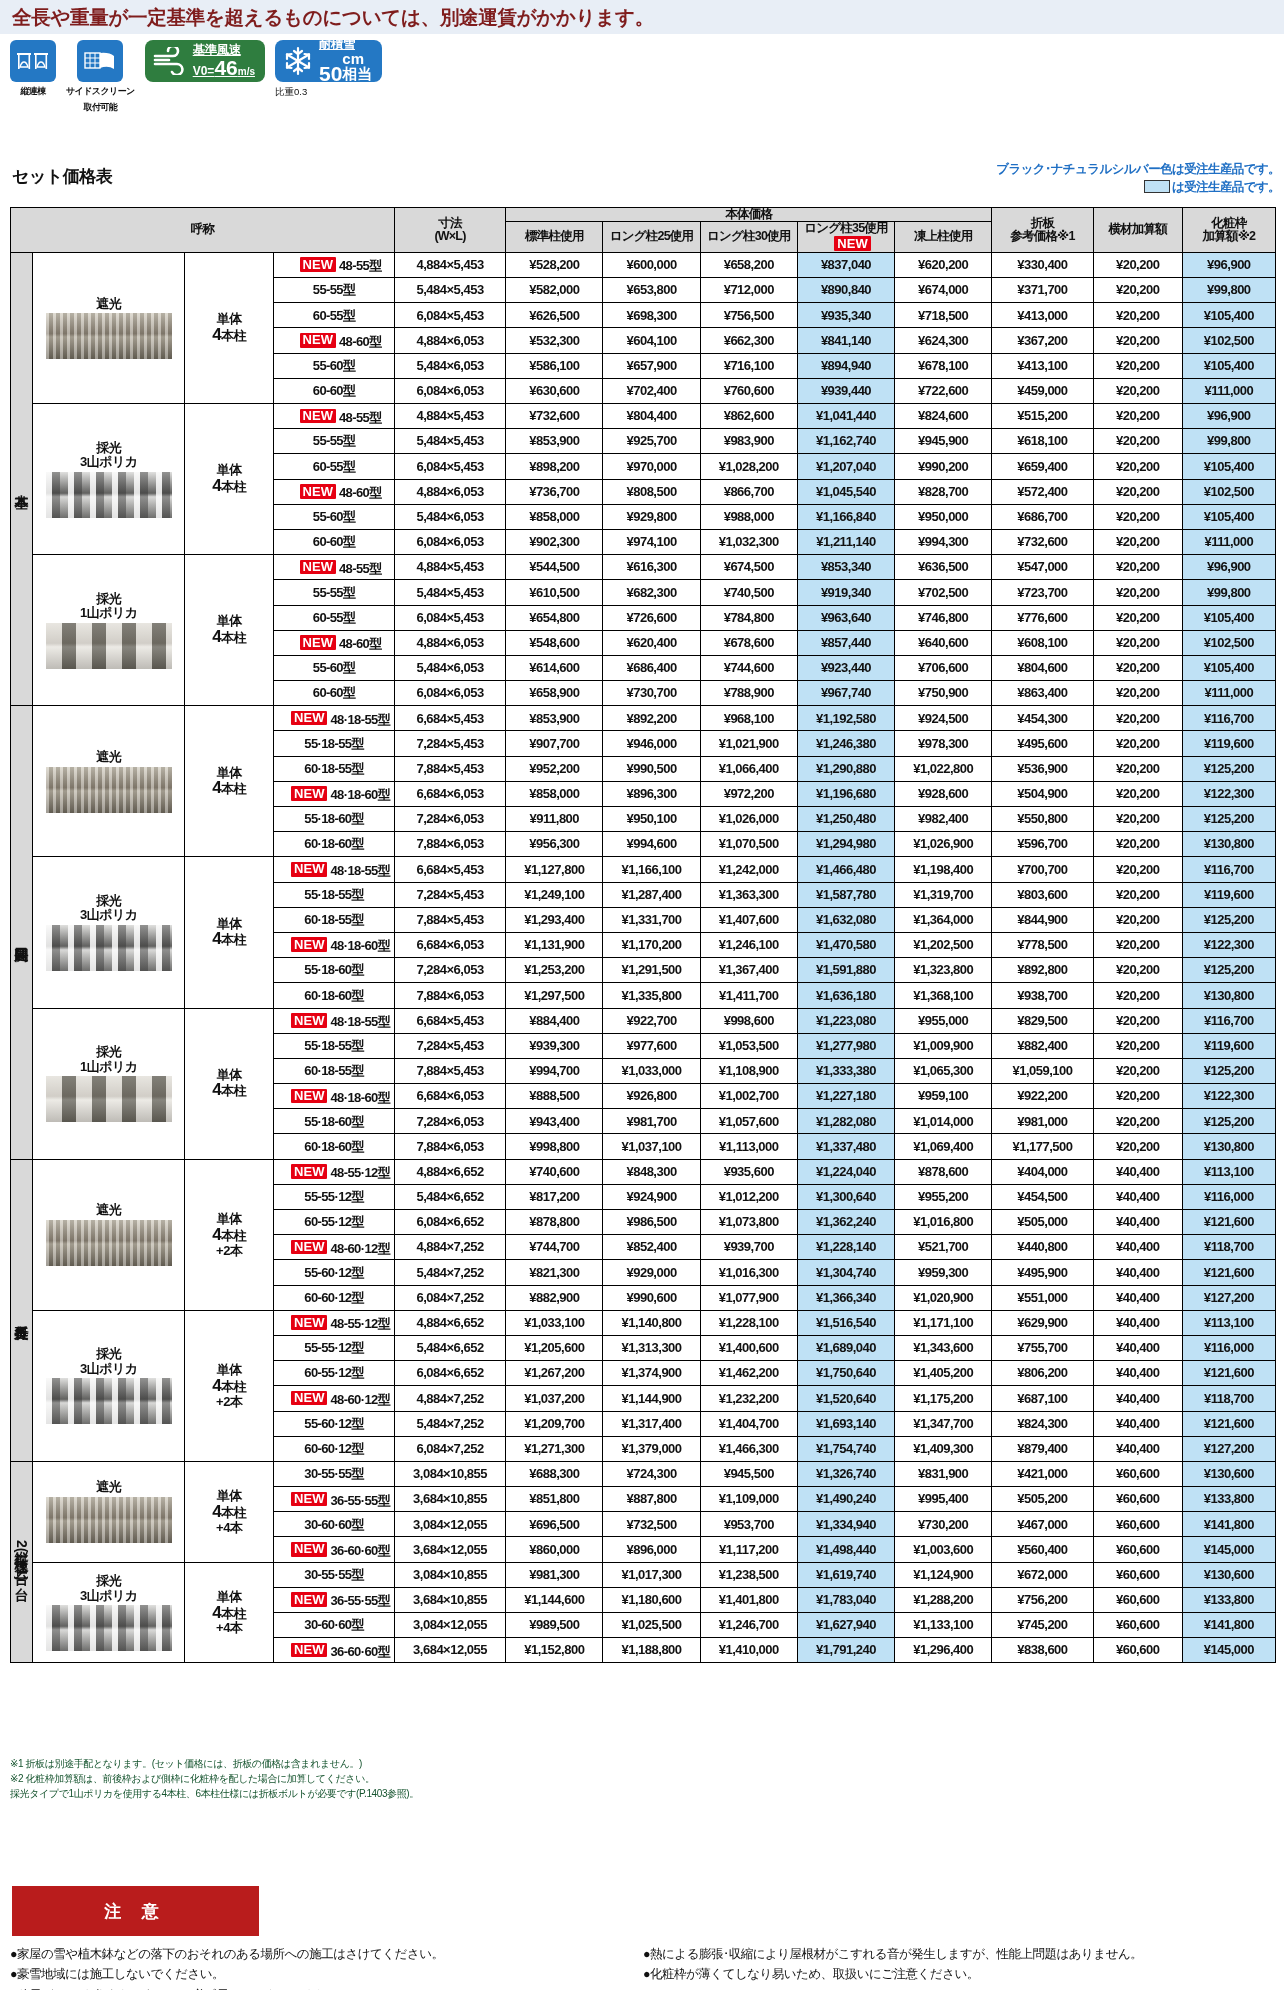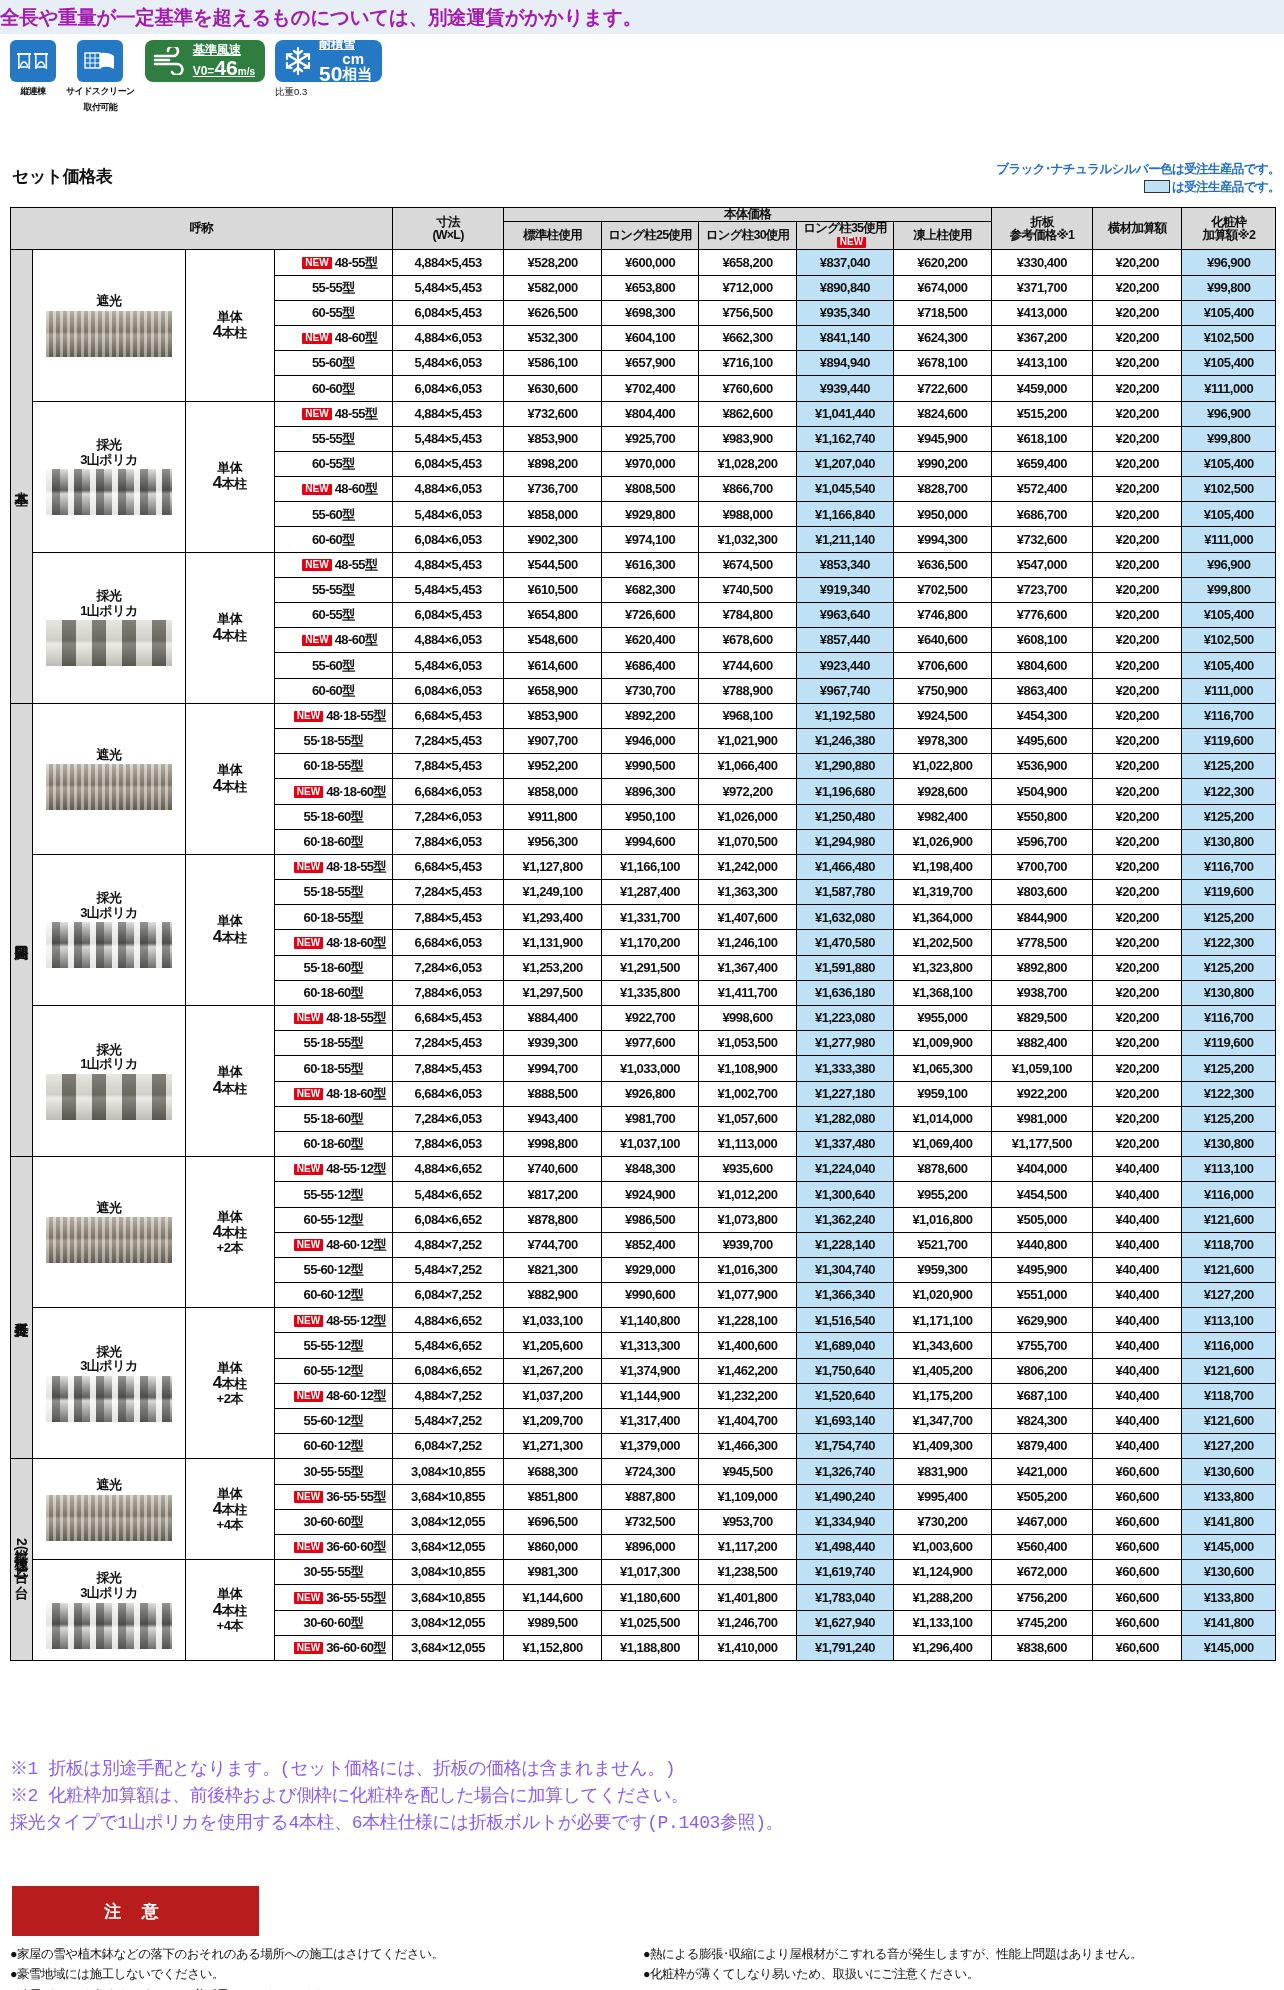--- a/index.html
+++ b/index.html
@@ -15,22 +15,22 @@
     color: #111;
   }
 
   
   .topbar {
     position: absolute; left: 0; top: 0; width: 1284px; height: 34px;
     background: #e8eef6;
     display: flex; align-items: center;
   }
   .topbar-text {
-    font-size: 19.5px; font-weight: bold; color: #a21caf;
-    letter-spacing: -0.3px; white-space: nowrap;
+    font-size: 19.5px; font-weight: bold; color: #7f1d1d;
+    letter-spacing: -0.3px; padding-left: 12px; white-space: nowrap;
   }
 
   
   .iconstrip {
     position: absolute; left: 10px; top: 40px;
     display: flex; align-items: flex-start; gap: 10px;
   }
   .icobox { display: flex; flex-direction: column; align-items: center; width: auto; }
   .icosq {
     width: 46px; height: 42px; background: #2478c4; border-radius: 6px;
@@ -86,21 +86,21 @@
     font-size: 12.5px;
     letter-spacing: -0.8px;
   }
   .th-hon { font-size: 13px; letter-spacing: 0px; }
   .th-sub { font-size: 11.5px; letter-spacing: -1.2px; }
   .th-small { font-size: 11.5px; letter-spacing: -0.9px; }
   .th-nobg { background: #ffffff !important; border-left: none !important; border-top: none !important; border-bottom: none !important;}
 
   .newtag {
     display: inline-block; background: #e60012; color: #fff;
-    font-size: 10px; font-weight: bold; padding: 0.5px 3px;
+    font-size: 13px; font-weight: bold; padding: 0.5px 3px;
     border-radius: 1px; margin-right: 3px; letter-spacing: 0px;
     vertical-align: 1px;
     margin-left: 13px;
   }
   .th-new { display:block; margin-top:1px; }
   .th-new .newtag { margin-right:0; }
 
   td.grp {
     background: #d9d9d9; width: 22px; font-size: 14px;
     letter-spacing: -1px; padding: 0 1px;
@@ -136,21 +136,21 @@
   td.price.hl { background: #bfe1f5; }
   td.price.ori { width: 100px; }
   td.price.yoko { width: 88px; }
   td.price.kesho { width: 92px; background: #bfe1f5; }
 
   tbody tr { height: 25.2px; }
 
   
   .fnotes {
     position: absolute; left: 10px; top: 1756px;
-    font-size: 18px; line-height: 1.5; letter-spacing: -0.4px; color: #8b5cf6; font-family: Liberation Mono, monospace;
+    font-size: 10px; line-height: 1.5; letter-spacing: -0.4px; color: #14532d;
   }
   .fnotes div { white-space: nowrap; }
 
   
   .caution-label {
     position: absolute; left: 12px; top: 1886px;
     width: 247px; height: 50px; background: #b91c1c;
     color: #fff; font-size: 17px; font-weight: bold;
     display: flex; align-items: center; justify-content: center;
     letter-spacing: 8px;

